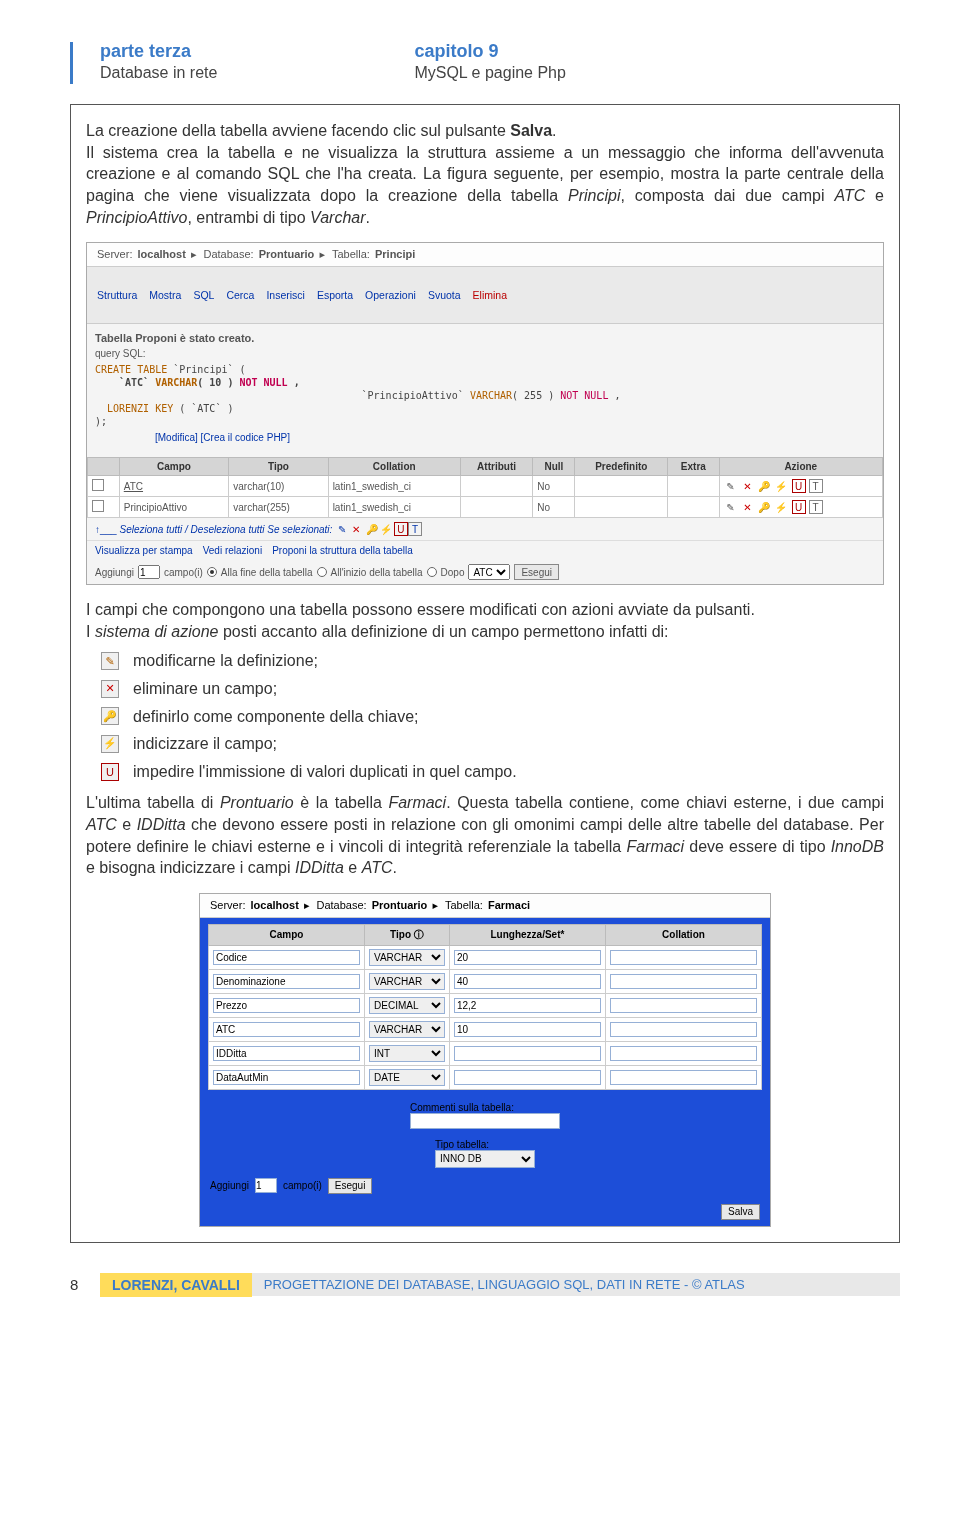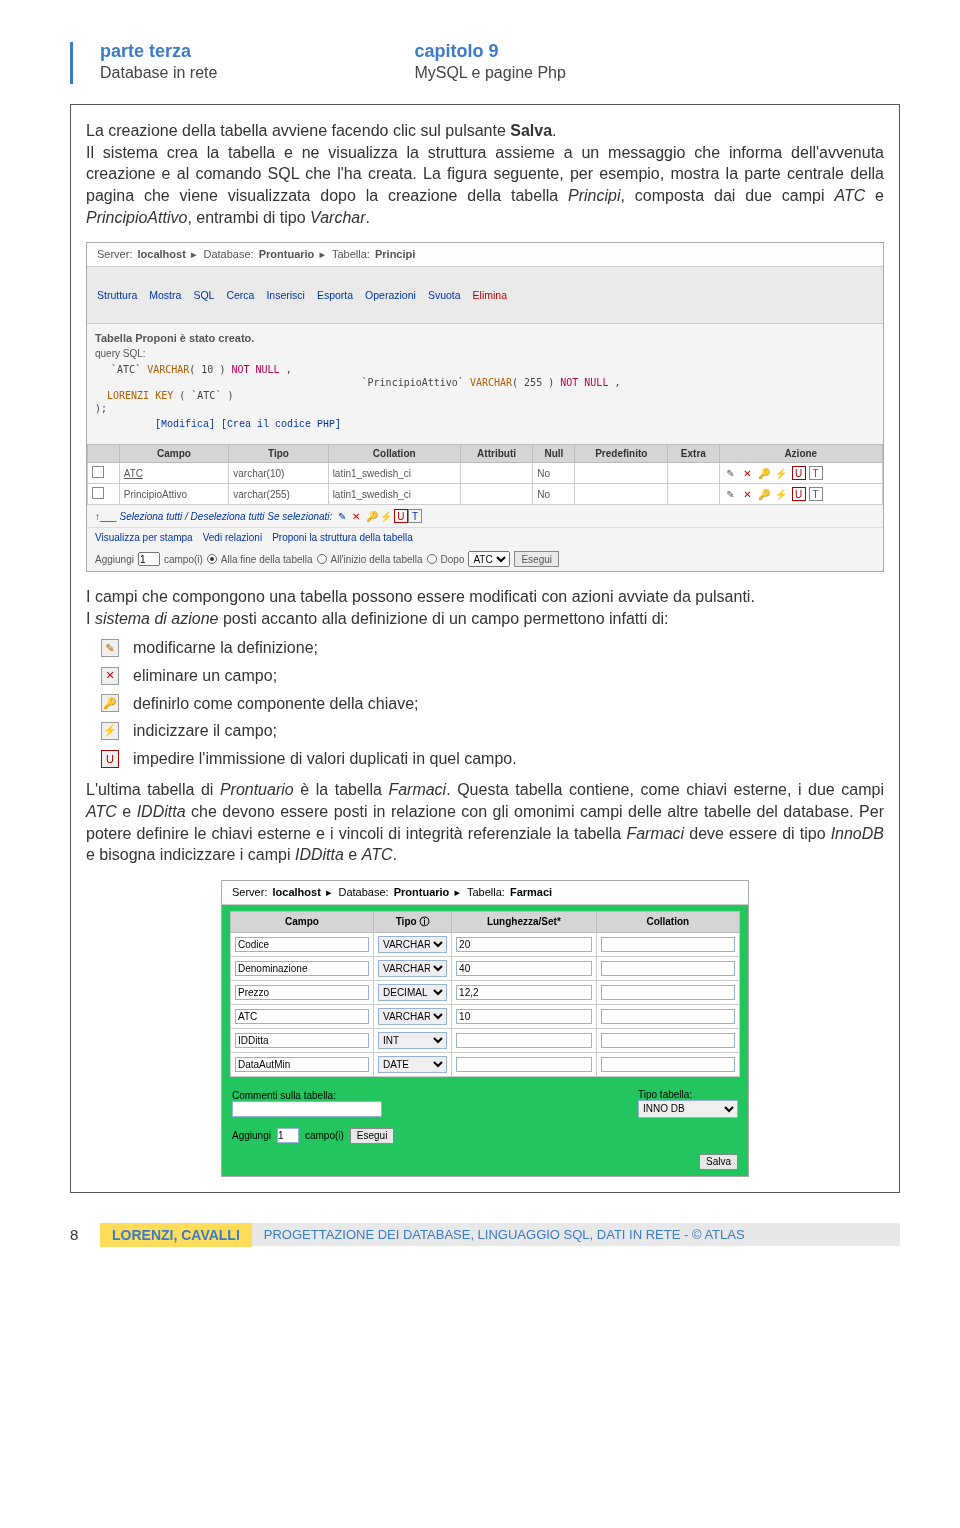--- a/index.html
+++ b/index.html
@@ -33,42 +33,42 @@
   .ss-breadcrumb { padding: 5px 8px; background:#fdfdfd; border-bottom:1px solid #ccc;}
   .ss-breadcrumb span { margin: 0 2px; }
   .ss-tabs { display:flex; gap:4px; padding:21px 6px; background:#eaeaea; border-bottom:1px solid #ccc; flex-wrap:wrap;}
   .ss-tab { padding:1px 4px; font-size:10.5px; color:#0033aa; display:flex; align-items:center; gap:2px;}
   .ss-tab.red { color:#b00; }
   .ss-section { padding: 8px; }
   .ss-msg { font-weight:bold; font-size:11px; margin-bottom:4px;}
   .ss-query { font-family: monospace; font-size:10px; color:#444; margin:4px 0; line-height:1.3;}
   .ss-query .kw { color:#b06000;}
   .ss-query .nn { color:#c00050;}
-  .ss-links { font-size:10px; color:#0033aa; margin:4px 0 0 60px;font-family:Liberation Mono, monospace;}
+  .ss-links { font-size:10px; color:#0033aa; margin:4px 0 0 60px;}
   .ss-table { width:100%; border-collapse:collapse; margin-top:6px; font-size:10px; }
   .ss-table th { background:#d5d5d5; padding:3px 4px; border:1px solid #bbb; font-weight:bold; color:#333; text-align:center;}
   .ss-table td { padding:3px 4px; border:1px solid #ccc; background:#fff; }
   .ss-row-actions { display:flex; gap:3px; }
   .ico { display:inline-flex; align-items:center; justify-content:center; width:14px; height:14px; font-size:10px;}
   .ss-selectall { font-size:10px; color:#0033aa; padding:4px 8px;}
   .ss-bottom-links { display:flex; gap:10px; padding:4px 8px; font-size:10px; color:#0033aa; align-items:center; border-top:1px solid #ddd;}
   .ss-addfield { display:flex; align-items:center; gap:4px; padding:4px 8px; font-size:10px; flex-wrap:wrap;}
   .ss-addfield input { width:22px; height:14px; font-size:10px;}
   .ss-addfield select { height:16px; font-size:10px;}
   .ss-btn { background:#e8e8e8; border:1px solid #888; padding:0 6px; height:16px; font-size:10px; display:inline-flex;align-items:center;}
   .action-list { margin: 8px 0 10px 15px; }
   .action-row { display:flex; align-items:center; gap:14px; margin:6px 0; }
   .action-icon { width:18px; height:18px; border:1px solid #999; display:inline-flex; align-items:center; justify-content:center; font-size:11px; background:#f0f0f0;}
-  .ss2 { margin: 14px auto 0 auto; width: 528px; border:1px solid #aaa; background:#22c55e; font-size:11px;}
+  .ss2 { margin: 14px auto 0 auto; width: 572px; border:1px solid #aaa; background:#1d4ed8; font-size:11px;}
   .ss2-table { width:calc(100% - 16px); margin:6px auto; border-collapse:collapse; font-size:10px; }
   .ss2-table th { background:#d5d5d5; padding:3px 5px; border:1px solid #bbb; text-align:center;}
   .ss2-table td { padding:3px 4px; border:1px solid #ccc; background:#fff;}
   .ss2-table input { width:100%; height:15px; font-size:10px; border:1px solid #96b0d6; padding:0 2px;}
   .ss2-table select { width:100%; height:17px; font-size:10px; border:1px solid #96b0d6;}
-  .ss2-inline { display:flex; gap:10px; align-items:center; padding:6px 10px; font-size:10px; justify-content:space-between;}
+  .ss2-inline { display:flex; gap:10px; align-items:center; padding:6px 10px; font-size:10px; justify-content:space-between;flex-direction:column;}
   .ss2-sub { padding:4px 10px; font-size:10px; display:flex; align-items:center; gap:6px;}
   .ss2-save { padding:6px 10px; text-align:right;}
   .footer { display:flex; align-items:center; margin-top:30px; }
   .footer-num { width:30px; font-size:15px; color:#333; }
   .footer-author { background:#ffdc5a; color:#3b7bc8; font-weight:bold; padding:4px 12px; font-size:14px;}
   .footer-title { background:#e8e8e8; color:#3b7bc8; padding:4px 12px; font-size:13px; flex:1;}
   .chkbox{width:12px;height:12px;border:1px solid #888;background:#fff;display:inline-block;}
   .radio-circle{display:inline-block;width:10px;height:10px;border:1px solid #666;border-radius:50%;background:#fff;}
   .radio-circle.sel::after{content:"";display:block;width:4px;height:4px;background:#333;border-radius:50%;margin:2px auto;}
 </style>
@@ -118,21 +118,22 @@
         <span class="ss-tab">Inserisci</span>
         <span class="ss-tab">Esporta</span>
         <span class="ss-tab">Operazioni</span>
         <span class="ss-tab">Svuota</span>
         <span class="ss-tab red">Elimina</span>
       </div>
       <div class="ss-section">
         <div class="ss-msg">Tabella Proponi è stato creato.</div>
         <div style="font-size:10px;">query SQL:</div>
         <div class="ss-query">
-          <div style="margin-left:16px;">`ATC` <span class="kw">VARCHAR</span>( 10 ) <span class="nn">NOT NULL</span> ,</div>
+          <div><span class="kw">CREATE TABLE</span> `Principi` (</div>
+          <div style="margin-left:24px;font-weight:bold;">`ATC` <span class="kw">VARCHAR</span>( 10 ) <span class="nn">NOT NULL</span> ,</div>
           <div style="margin-left:12px;text-align:center;">`PrincipioAttivo` <span class="kw">VARCHAR</span>( 255 ) <span class="nn">NOT NULL</span> ,</div>
           <div style="margin-left:12px;"><span class="kw">LORENZI KEY</span> ( `ATC` )</div>
           <div>);</div>
         </div>
         <div class="ss-links">[Modifica] [Crea il codice PHP]</div>
       </div>
       <table class="ss-table">
         <tbody>
             <tr>
           <th></th>

